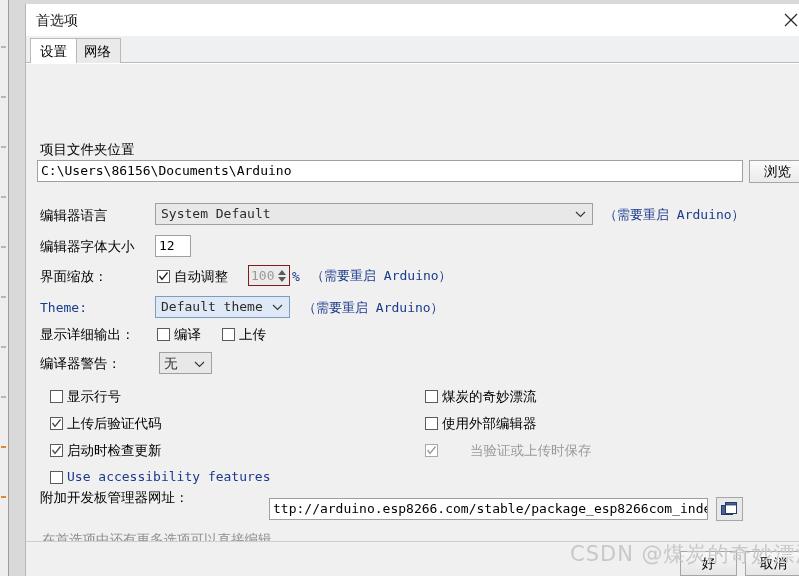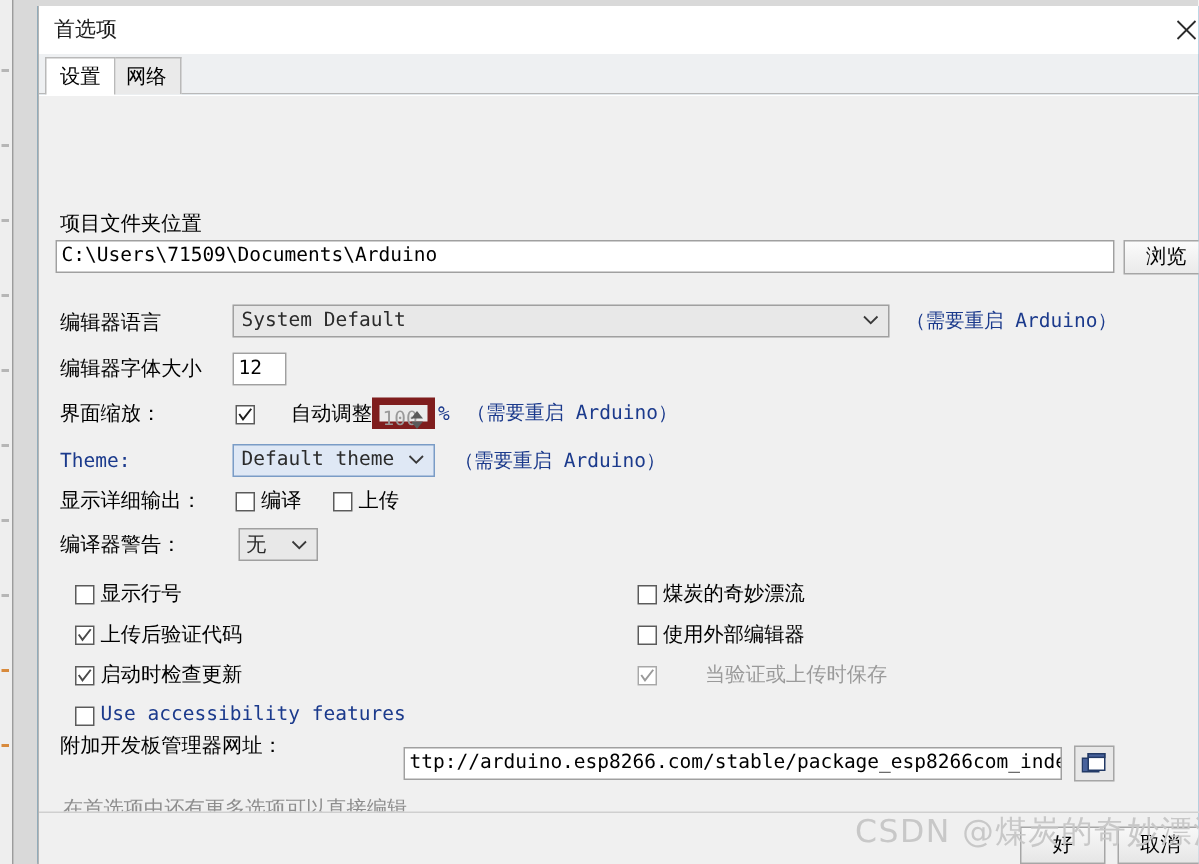--- a/index.html
+++ b/index.html
@@ -195,21 +195,21 @@
   .combo-lang  { left: 129px; top: 139px; width: 438px; height: 22px; }
   .combo-theme { left: 129px; top: 232px; width: 135px; height: 22px; background:#dfe8f5; border-color:#7a9cc6;}
   .combo-warn  { left: 133px; top: 288px; width: 53px;  height: 22px; font-family:"DejaVu Sans","Liberation Sans",sans-serif; font-size:13.5px; padding-left:4px;}
 
   
   .spin {
     position: absolute;
     left: 222px; top: 201px;
     width: 42px; height: 21px;
     box-sizing: border-box;
-    border: 5px solid #7f1d1d;
+    border: 1px solid #7f1d1d;
     background: #ebebeb;
     font-family: "DejaVu Sans Mono", "Liberation Mono", monospace;
     font-size: 13px;
     color: #9a9a9a;
     line-height: 19px;
     padding-left: 2px;
   }
   .spin .arrows {
     position: absolute;
     right: 1px; top: 0;
@@ -327,39 +327,39 @@
     </div>
 
     <div class="tabstrip">
       <div class="tab tab-settings active">设置</div>
       <div class="tab tab-network">网络</div>
     </div>
 
     <div class="panel">
 
       <div class="lbl" style="left:14px; top:76px;">项目文件夹位置</div>
-      <div class="txt txt-path">C:\Users\71509\Documents\Arduino</div>
+      <div class="txt txt-path">C:\Users\86156\Documents\Arduino</div>
       <div class="btn btn-browse">浏览</div>
 
       <div class="lbl" style="left:14px; top:142px;">编辑器语言</div>
       <div class="combo combo-lang">
         <span>System Default</span>
         <span class="arrow">
           <svg width="11" height="7" viewBox="0 0 11 7">
               <polyline points="1,1 5.5,5.5 10,1" fill="none" stroke="#3a3a3a" stroke-width="1.2"></polyline>
             </svg>
         </span>
       </div>
       <div class="lbl mono mono-blue" style="left:578px; top:142px; font-size:13px;">（需要重启 Arduino）</div>
 
       <div class="lbl" style="left:14px; top:173px;">编辑器字体大小</div>
       <div class="txt txt-size">12</div>
 
       <div class="lbl" style="left:14px; top:203px;">界面缩放：</div>
-      <div class="cb" style="left:131px; top:204px;gap:20px;">
+      <div class="cb" style="left:131px; top:204px;">
         <span class="box">
           <svg width="11" height="11" viewBox="0 0 11 11">
               <polyline points="1.5,5 4,8.5 9.5,1.5" fill="none" stroke="#1e1e1e" stroke-width="1.3"></polyline>
             </svg>
         </span>
         <span class="t">自动调整</span>
       </div>
       <div class="spin">
         <span>100</span>
         <span class="arrows">

